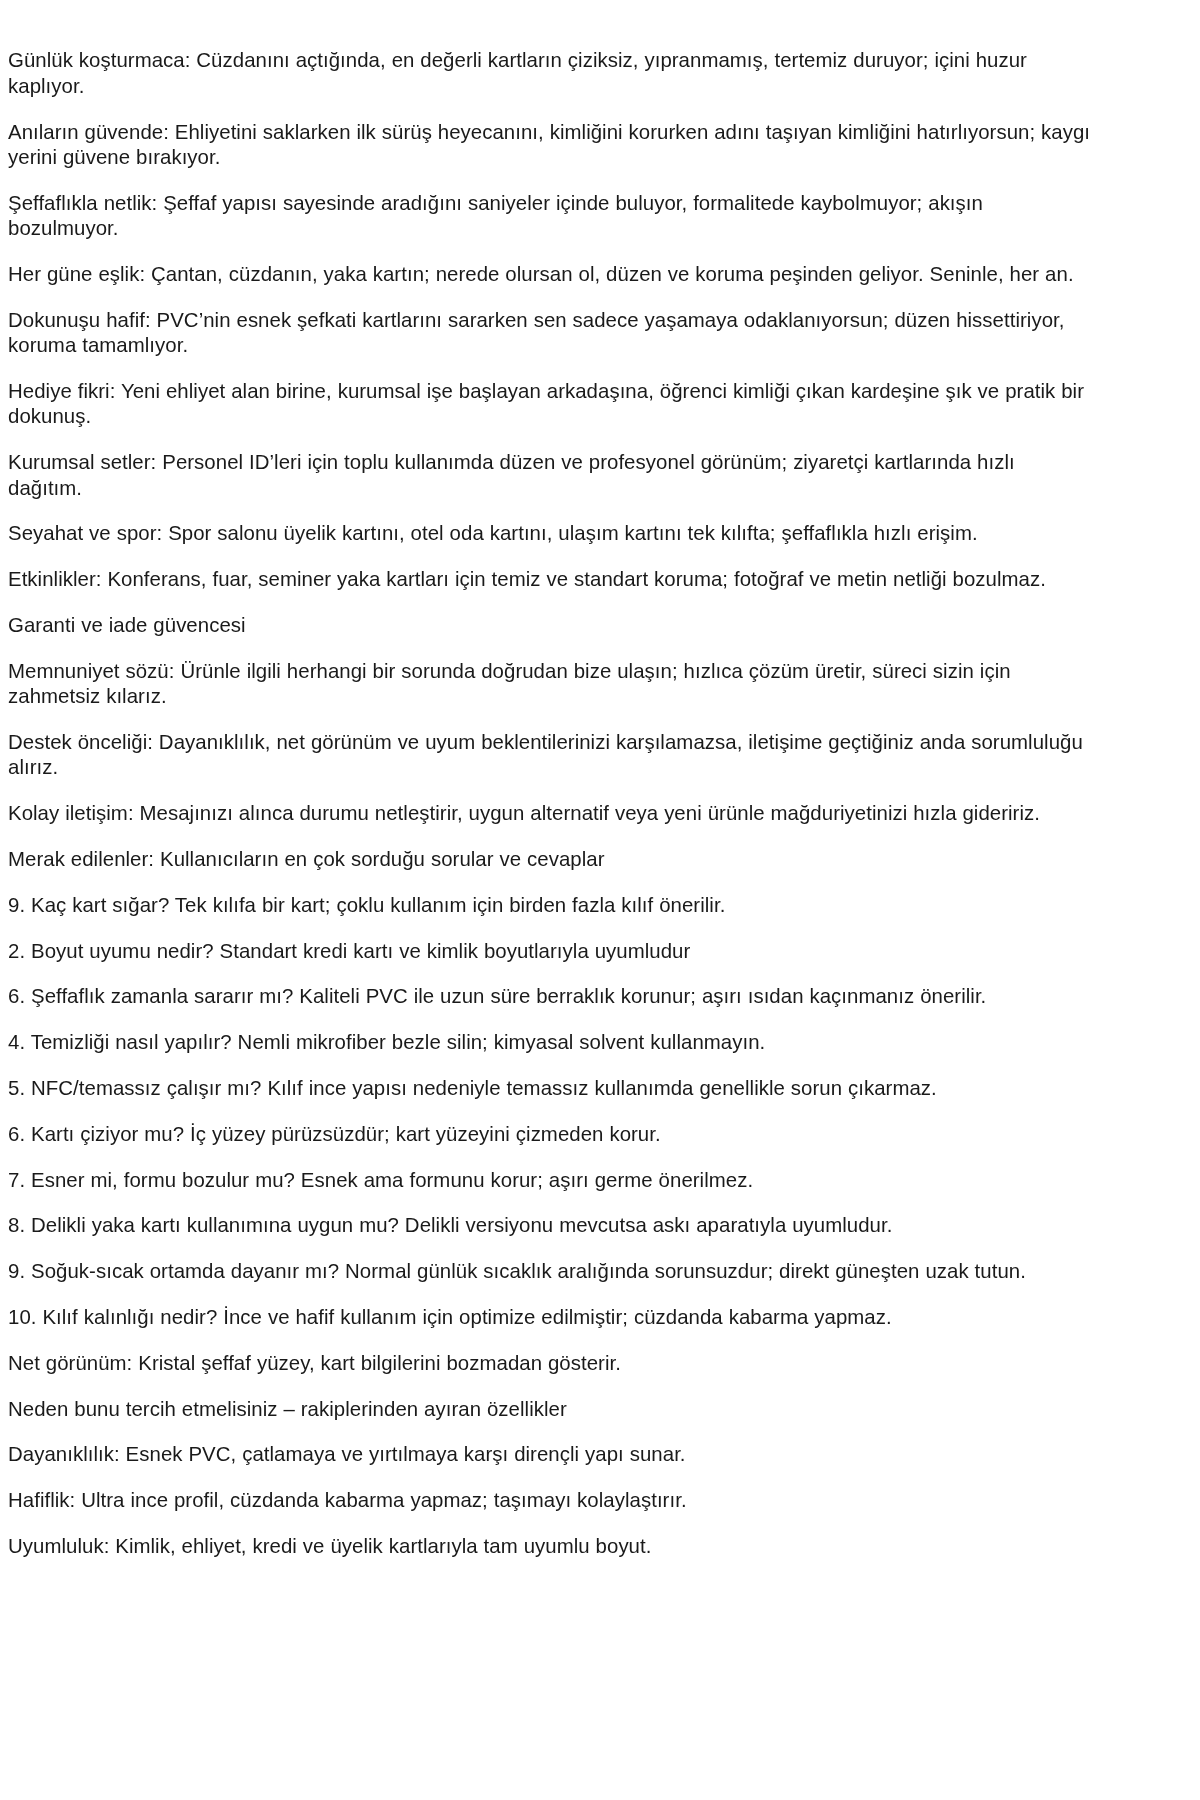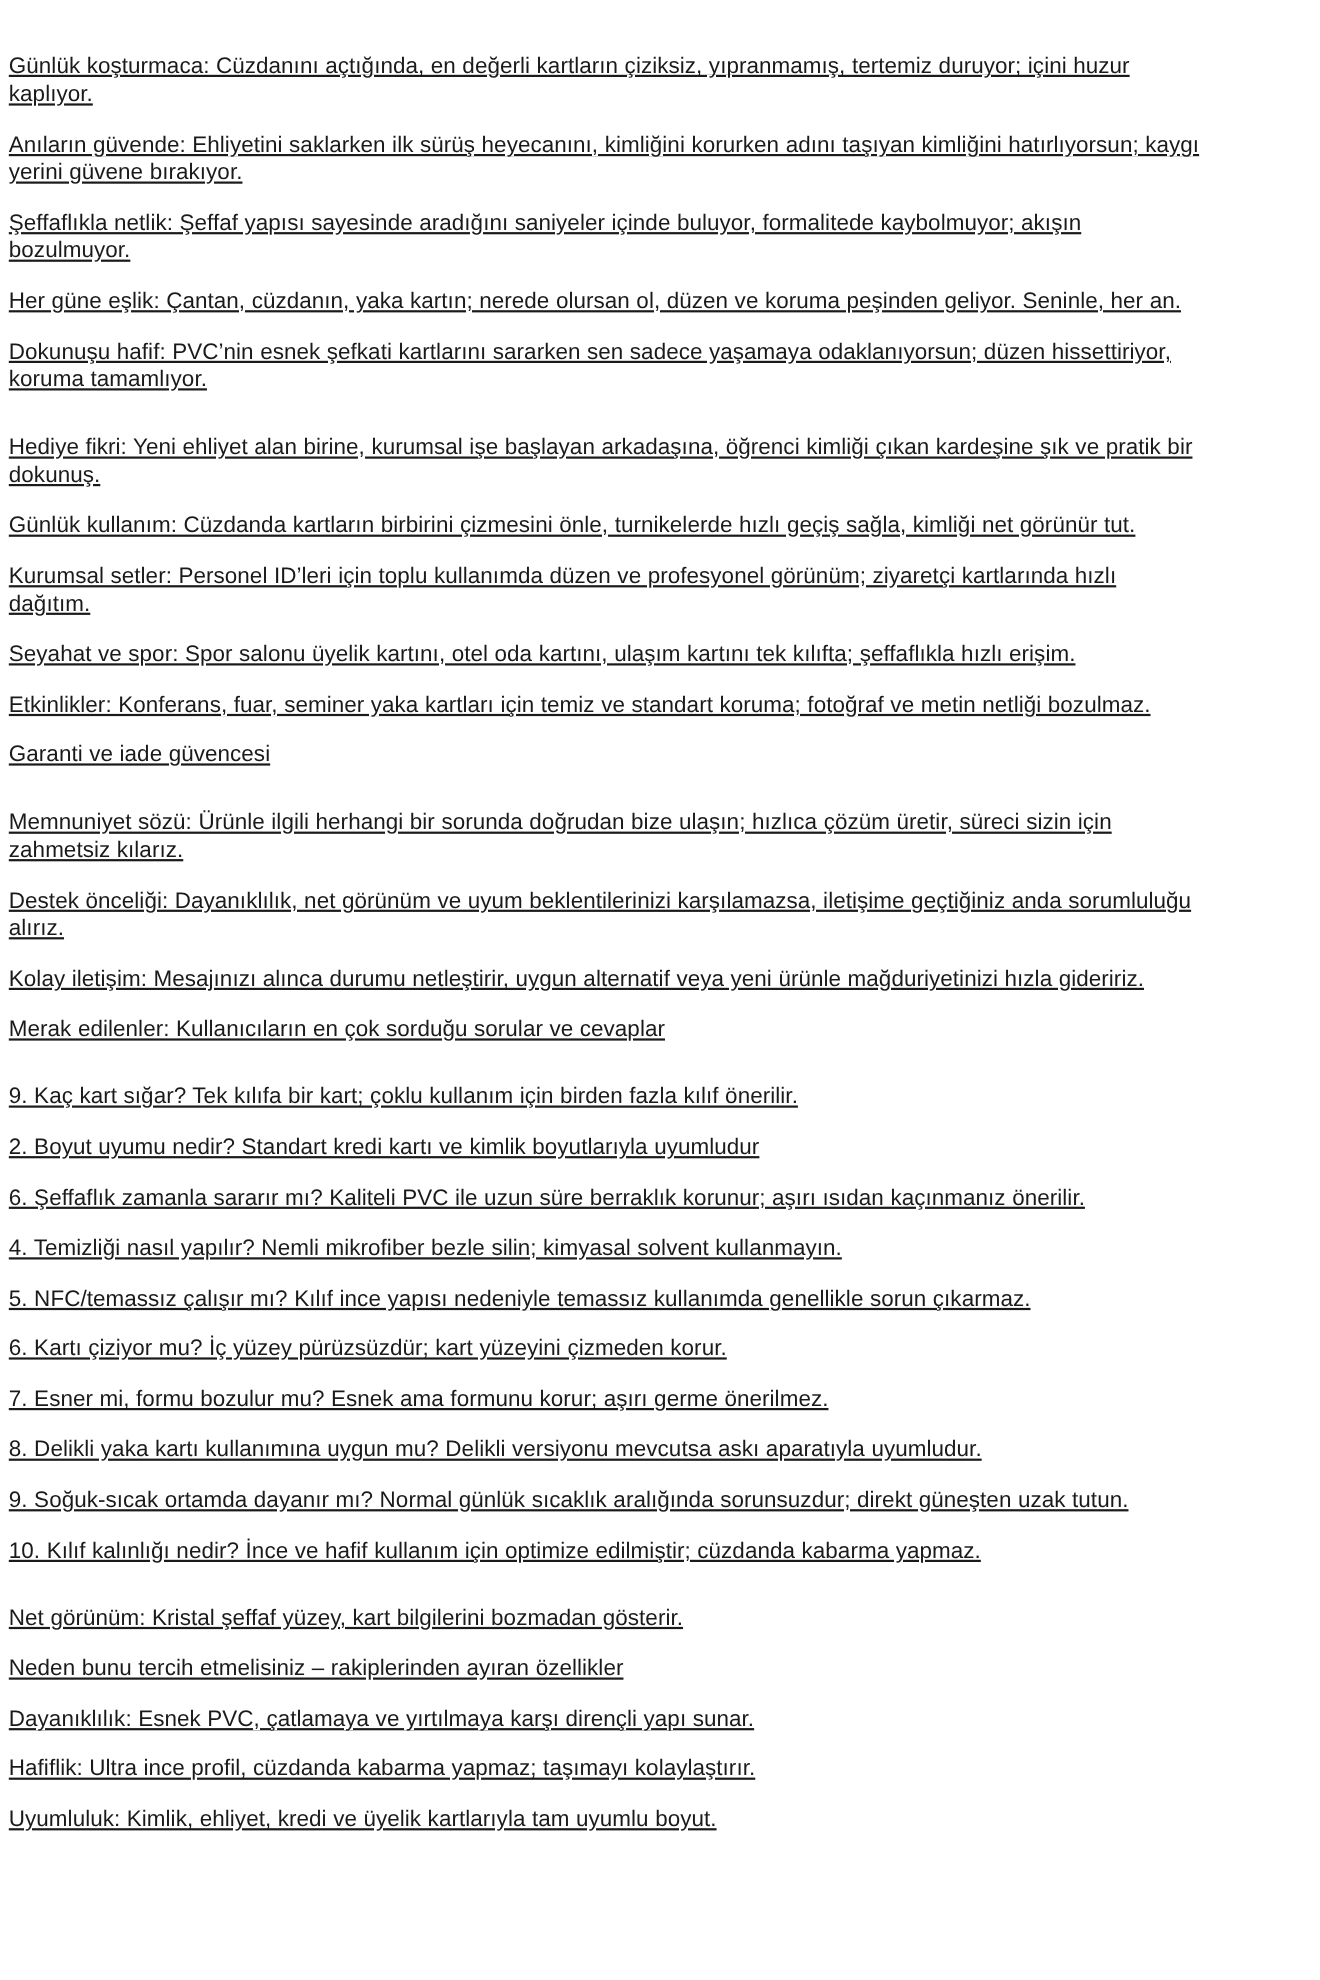--- a/index.html
+++ b/index.html
@@ -15,21 +15,20 @@
     font-family: "Liberation Sans", "DejaVu Sans", sans-serif;
     color: #1a1a1a;
     -webkit-font-smoothing: antialiased;
   }
   .page {
     box-sizing: border-box;
     width: 1200px;
     height: 1800px;
     padding: 28px 108px 0 8px;
     background: #ffffff;
-    text-decoration: underline;
   }
   .doc {
     display: block;
   }
   
   .block {
     display: block;
     font-size: 20.4px;
     line-height: 25.4px;
     letter-spacing: 0.05px;
@@ -37,35 +36,34 @@
     text-align: left;
     white-space: normal;
     overflow-wrap: normal;
     hyphens: none;
   }
   .block + .block {
     margin-top: 16px;
   }
   
   .block.gap-before {
-    margin-top: 36px;
+    margin-top: 20px;
   }
 </style>
 </head>
 <body style="background: rgb(255, 255, 255); color: rgb(26, 26, 26);">
 
 <div class="page" style="background: rgb(255, 255, 255);">
   <article class="doc" id="doc-root">
       <p class="block">Günlük koşturmaca: Cüzdanını açtığında, en değerli kartların çiziksiz, yıpranmamış, tertemiz duruyor; içini huzur kaplıyor.</p>
       <p class="block">Anıların güvende: Ehliyetini saklarken ilk sürüş heyecanını, kimliğini korurken adını taşıyan kimliğini hatırlıyorsun; kaygı yerini güvene bırakıyor.</p>
       <p class="block">Şeffaflıkla netlik: Şeffaf yapısı sayesinde aradığını saniyeler içinde buluyor, formalitede kaybolmuyor; akışın bozulmuyor.</p>
       <p class="block">Her güne eşlik: Çantan, cüzdanın, yaka kartın; nerede olursan ol, düzen ve koruma peşinden geliyor. Seninle, her an.</p>
       <p class="block">Dokunuşu hafif: PVC’nin esnek şefkati kartlarını sararken sen sadece yaşamaya odaklanıyorsun; düzen hissettiriyor, koruma tamamlıyor.</p>
       <p class="block gap-before">Hediye fikri: Yeni ehliyet alan birine, kurumsal işe başlayan arkadaşına, öğrenci kimliği çıkan kardeşine şık ve pratik bir dokunuş.</p>
-      <p class="block">Günlük kullanım: Cüzdanda kartların birbirini çizmesini önle, turnikelerde hızlı geçiş sağla, kimliği net görünür tut.</p>
       <p class="block">Kurumsal setler: Personel ID’leri için toplu kullanımda düzen ve profesyonel görünüm; ziyaretçi kartlarında hızlı dağıtım.</p>
       <p class="block">Seyahat ve spor: Spor salonu üyelik kartını, otel oda kartını, ulaşım kartını tek kılıfta; şeffaflıkla hızlı erişim.</p>
       <p class="block">Etkinlikler: Konferans, fuar, seminer yaka kartları için temiz ve standart koruma; fotoğraf ve metin netliği bozulmaz.</p>
       <p class="block">Garanti ve iade güvencesi</p>
       <p class="block gap-before">Memnuniyet sözü: Ürünle ilgili herhangi bir sorunda doğrudan bize ulaşın; hızlıca çözüm üretir, süreci sizin için zahmetsiz kılarız.</p>
       <p class="block">Destek önceliği: Dayanıklılık, net görünüm ve uyum beklentilerinizi karşılamazsa, iletişime geçtiğiniz anda sorumluluğu alırız.</p>
       <p class="block">Kolay iletişim: Mesajınızı alınca durumu netleştirir, uygun alternatif veya yeni ürünle mağduriyetinizi hızla gideririz.</p>
       <p class="block">Merak edilenler: Kullanıcıların en çok sorduğu sorular ve cevaplar</p>
       <p class="block gap-before">9. Kaç kart sığar? Tek kılıfa bir kart; çoklu kullanım için birden fazla kılıf önerilir.</p>
       <p class="block">2. Boyut uyumu nedir? Standart kredi kartı ve kimlik boyutlarıyla uyumludur</p>

